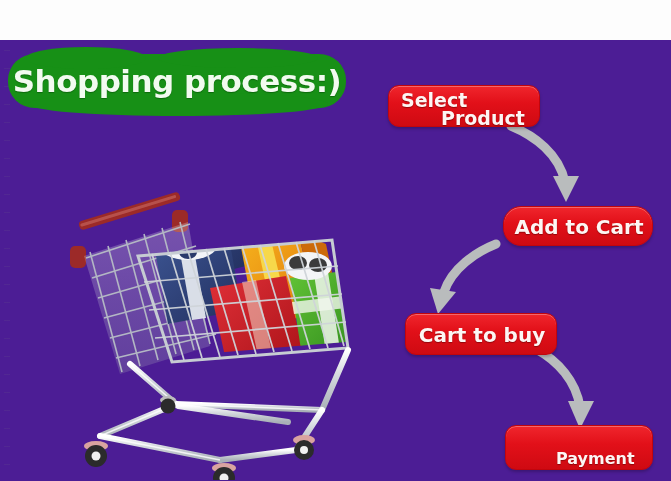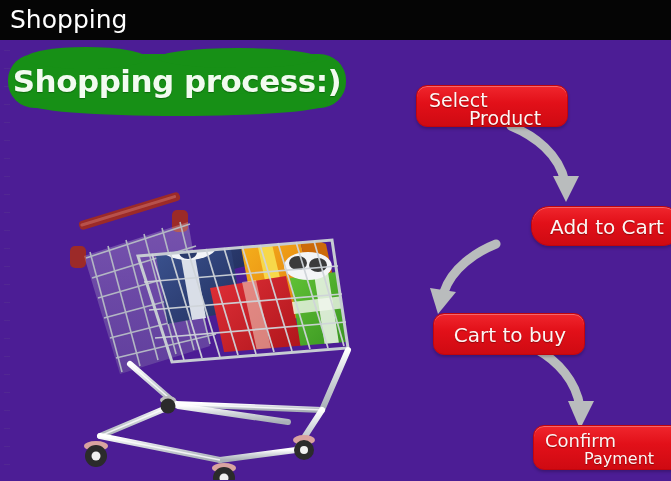--- a/index.html
+++ b/index.html
@@ -74,25 +74,24 @@
 
   
   .btn{
     position:absolute;
     background:linear-gradient(180deg,#f0262d 0%,#e21019 42%,#cf0a12 100%);
     border-radius:11px;
     box-shadow:0 2px 3px rgba(0,0,0,.22), inset 0 1px 0 rgba(255,255,255,.30);
     border:1px solid #c2050d;
     color:#fdf6f4;
     font-family:"DejaVu Sans", sans-serif;
-    font-weight:normal;
+    font-weight:bold;
     text-shadow:0 1px 1px rgba(90,0,0,.55);
     overflow:hidden;
     box-sizing:border-box;
-    margin-left:28px;
   }
   .btn .lbl{position:absolute;white-space:nowrap;}
 
   #btn-select{left:388px;top:45px;width:152px;height:42px;}
   #btn-select .l1{left:12px;top:3px;font-size:19px;}
   #btn-select .l2{left:52px;top:21px;font-size:19px;}
 
   #btn-cart{left:503px;top:166px;width:150px;height:40px;border-radius:18px;}
   #btn-cart .lbl{left:0;top:0;width:150px;height:40px;display:flex;
     align-items:center;justify-content:center;font-size:20px;}
@@ -109,23 +108,20 @@
   .arrow{position:absolute;}
   #arrow1{left:505px;top:80px;}
   #arrow2{left:418px;top:198px;}
   #arrow3{left:528px;top:303px;}
 </style>
 </head>
 <body>
 
 <div class="page">
 
-  <div class="titlebar">
-    <div class="title">Shopping</div>
-  </div>
 
   <div class="canvas">
 
     <div class="scan-speckle"></div>
 
     <div class="banner">
       <div class="blob"></div>
       <div class="blob2"></div>
       <div class="btext">Shopping process:)</div>
     </div>
@@ -307,18 +303,17 @@
 
     <div class="btn" id="btn-cart">
       <span class="lbl">Add to Cart</span>
     </div>
 
     <div class="btn" id="btn-click">
       <span class="lbl">Cart to buy</span>
     </div>
 
     <div class="btn" id="btn-confirm">
-      <span class="lbl l1">Confirm</span>
       <span class="lbl l2">Payment</span>
     </div>
 
   </div>
 </div>
 
 </body></html>

